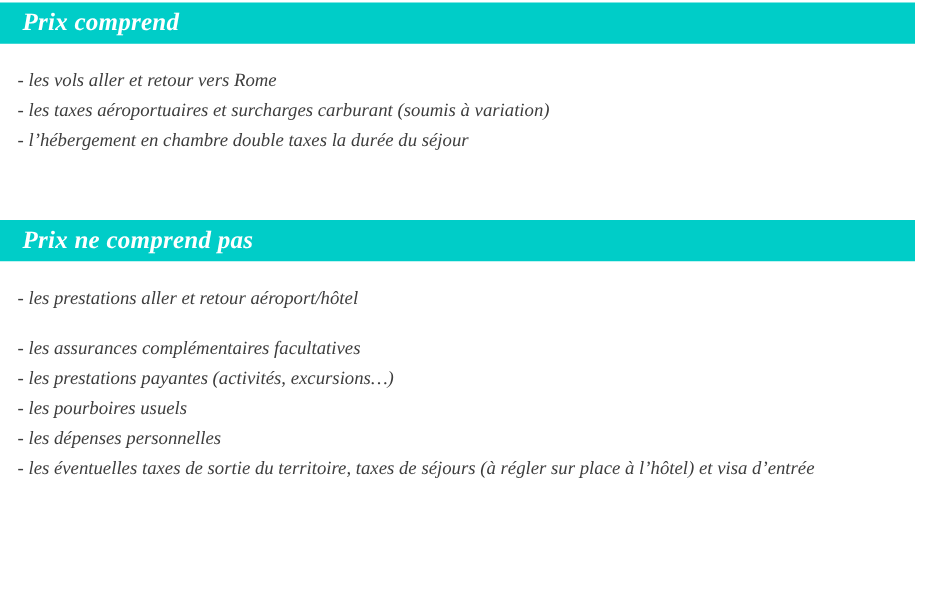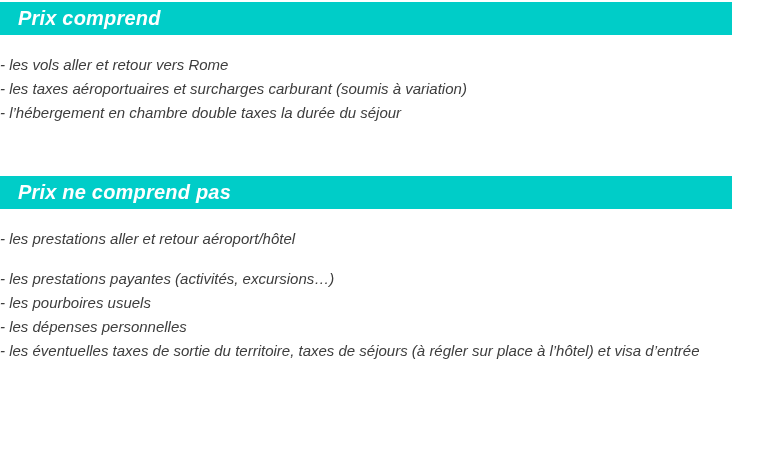--- a/index.html
+++ b/index.html
@@ -9,40 +9,40 @@
     --page-bg: #ffffff;
   }
   * { margin: 0; padding: 0; box-sizing: border-box; }
   html, body { background: var(--page-bg); }
   .page {
     position: relative;
     width: 732px;
     height: 476px;
     background: var(--page-bg);
     overflow: hidden;
-    font-family: Liberation Sans, sans-serif;
+    font-family: Liberation Serif, serif;
   }
   .section-bar {
     margin-top: 2px;
     height: 33px;
     background: var(--header-bg);
     display: flex;
     align-items: center;
     padding-left: 18px;
   }
   .section-bar .bar-title {
     color: var(--header-text);
     font-size: 20px;
     font-weight: bold;
     font-style: italic;
     letter-spacing: 0.2px;
   }
   .item-list {
     margin-top: 18px;
-    padding-left: 0;
+    padding-left: 14px;
     color: var(--body-text);
     font-size: 15px;
     font-style: italic;
   }
   .item-list .item {
     line-height: 24px;
     height: 24px;
     white-space: nowrap;
   }
   .item-list .item.blank {
@@ -70,20 +70,21 @@
     </div>
   </div>
 
   <div class="section">
     <div class="section-bar">
       <span class="bar-title">Prix ne comprend pas</span>
     </div>
     <div class="item-list">
       <div class="item">- les prestations aller et retour aéroport/hôtel</div>
       <div class="item blank"></div>
+      <div class="item">- les assurances complémentaires facultatives</div>
       <div class="item">- les prestations payantes (activités, excursions…)</div>
       <div class="item">- les pourboires usuels</div>
       <div class="item">- les dépenses personnelles</div>
       <div class="item">- les éventuelles taxes de sortie du territoire, taxes de séjours (à régler sur place à l’hôtel) et visa d’entrée</div>
     </div>
   </div>
 
 </div>
 
 </body></html>

